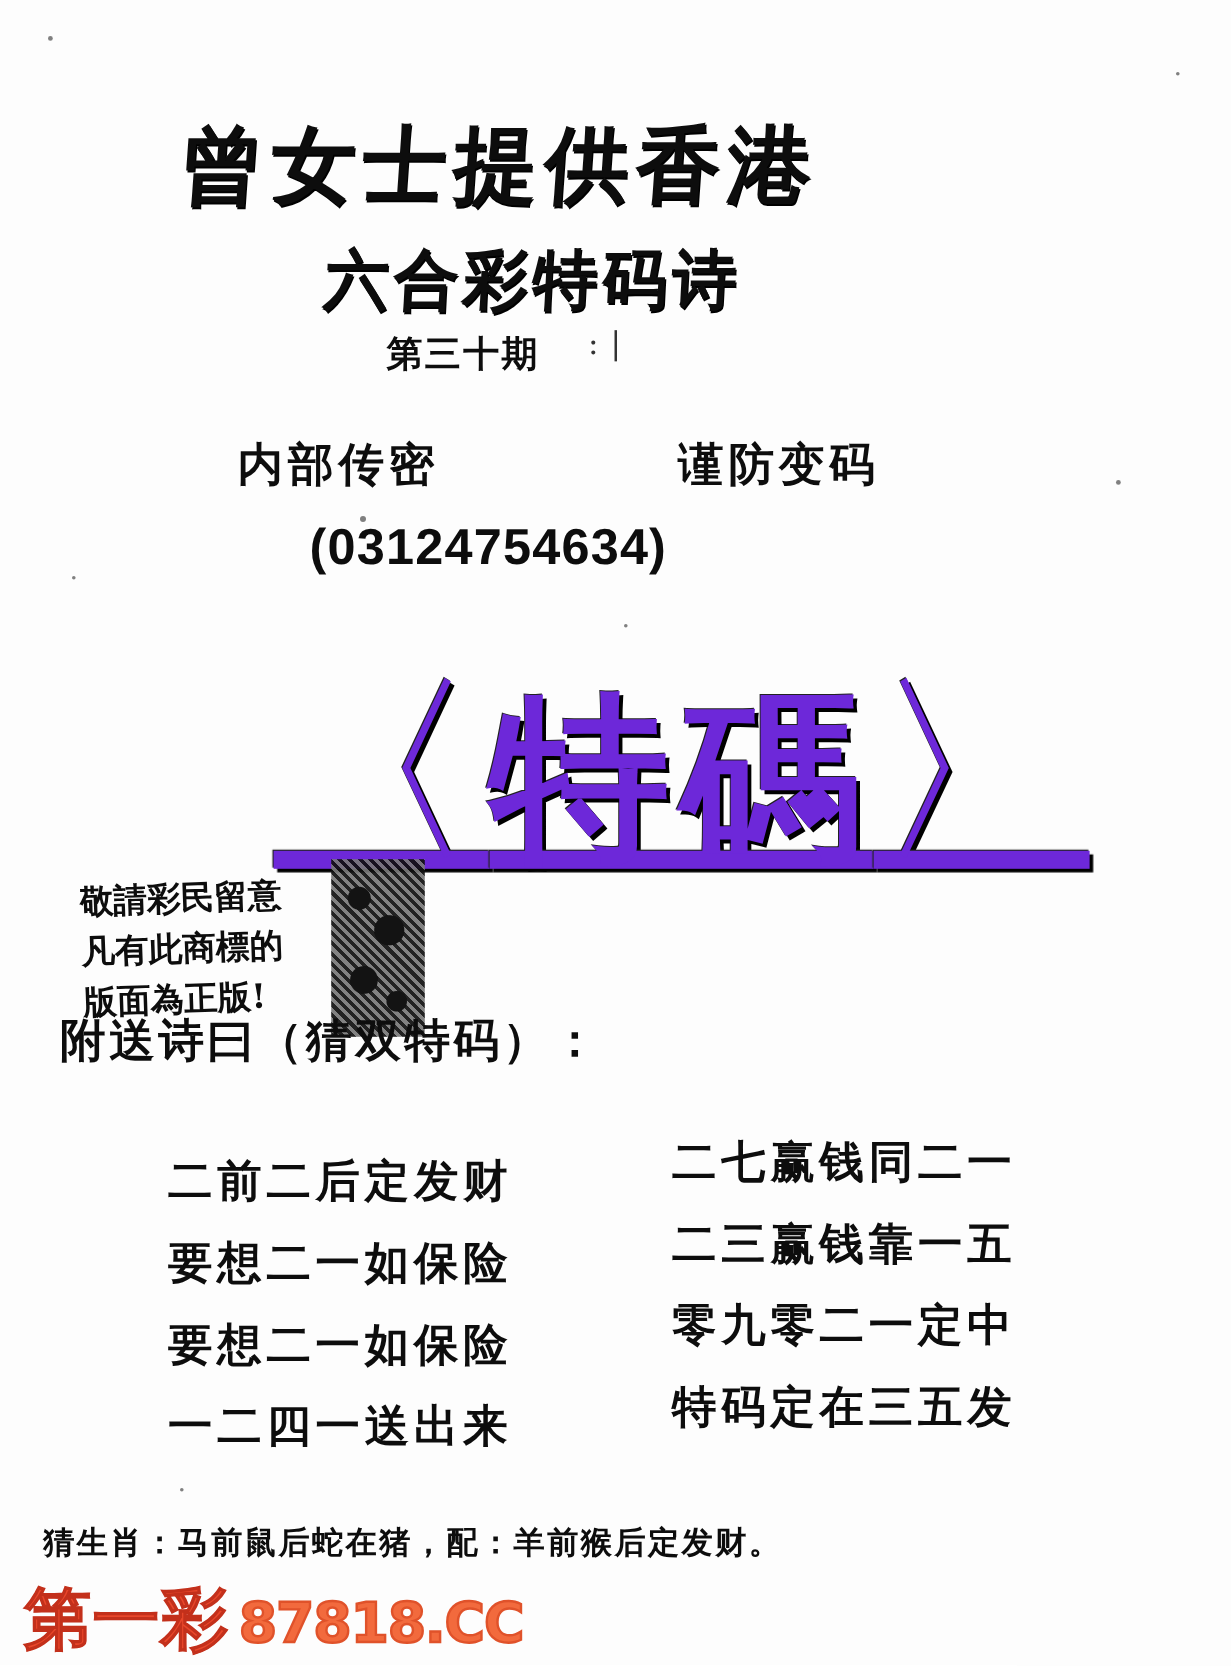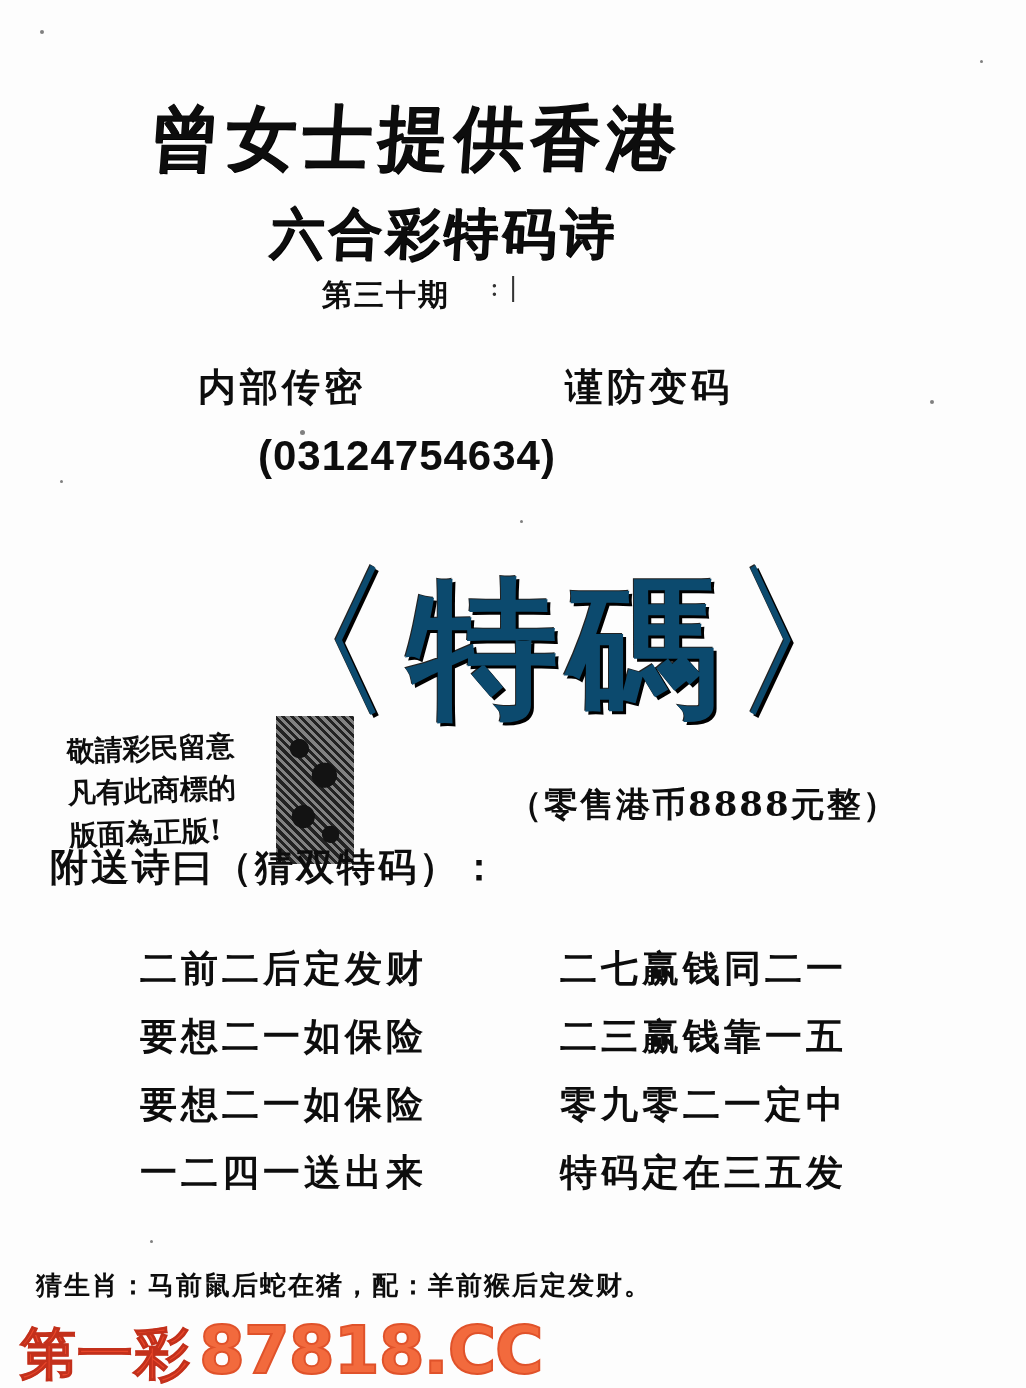--- a/index.html
+++ b/index.html
@@ -87,22 +87,23 @@
     letter-spacing: 1px;
     font-family: Liberation Sans, sans-serif;
   }
   .bigword {
     left: 228px;
     top: 530px;
     font-size: 150px;
     font-weight: 700;
     letter-spacing: 10px;
     font-family: "DejaVu Serif", serif;
-    color: #0c4a6e;
+    color: #6d28d9;
     text-shadow: 3px 3px 0 #000, -1px -1px 0 #222;
+    text-decoration: underline;
   }
   .bigword .paren {
     font-size: 170px;
     font-weight: 400;
   }
   .stamp-note {
     left: 68px;
     top: 728px;
     font-size: 28px;
     font-weight: 700;
@@ -140,21 +141,21 @@
     letter-spacing: 3px;
   }
   .poem {
     position: absolute;
     font-size: 37px;
     font-weight: 700;
     letter-spacing: 4px;
     font-family: "DejaVu Serif", serif;
     white-space: nowrap;
   }
-  .col-left { left: 140px; }
+  .col-left { left: 140px; margin-top: 16px; }
   .col-right { left: 560px; }
   .row0 { top: 944px; }
   .row1 { top: 1012px; }
   .row2 { top: 1080px; }
   .row3 { top: 1148px; }
   .zodiac {
     left: 36px;
     top: 1268px;
     font-size: 26px;
     font-weight: 700;
@@ -170,21 +171,21 @@
   }
   .footer-brand {
     font-size: 56px;
     font-weight: 700;
     color: #e8472b;
     font-family: "DejaVu Serif", serif;
     letter-spacing: 1px;
     -webkit-text-stroke: 1px #c3301b;
   }
   .footer-site {
-    font-size: 66px;
+    font-size: 46px;
     font-weight: 700;
     color: #f26a3d;
     font-family: "DejaVu Sans", sans-serif;
     letter-spacing: -1px;
     -webkit-text-stroke: 2px #e0522a;
   }
 </style>
 </head>
 <body>
 
@@ -214,21 +215,20 @@
   </div>
 
   <div class="t stamp-note">
     <div>敬請彩民留意</div>
     <div>凡有此商標的</div>
     <div>版面為正版!</div>
   </div>
 
   <div class="stamp-box"></div>
 
-  <div class="t price">（零售港币8888元整）</div>
 
   <div class="t poem-head">附送诗曰（猜双特码）：</div>
 
   <div class="t poem col-left row0">二前二后定发财</div>
   <div class="t poem col-left row1">要想二一如保险</div>
   <div class="t poem col-left row2">要想二一如保险</div>
   <div class="t poem col-right row0">二七赢钱同二一</div>
 
   <div class="t poem col-left row3">一二四一送出来</div>
   <div class="t poem col-right row2">零九零二一定中</div>

